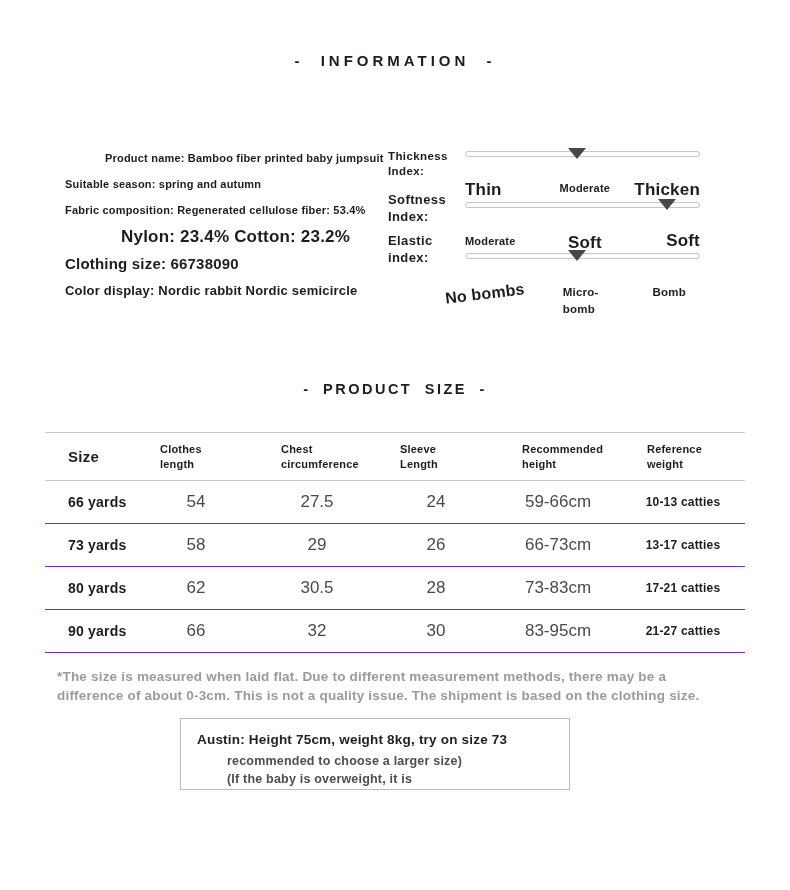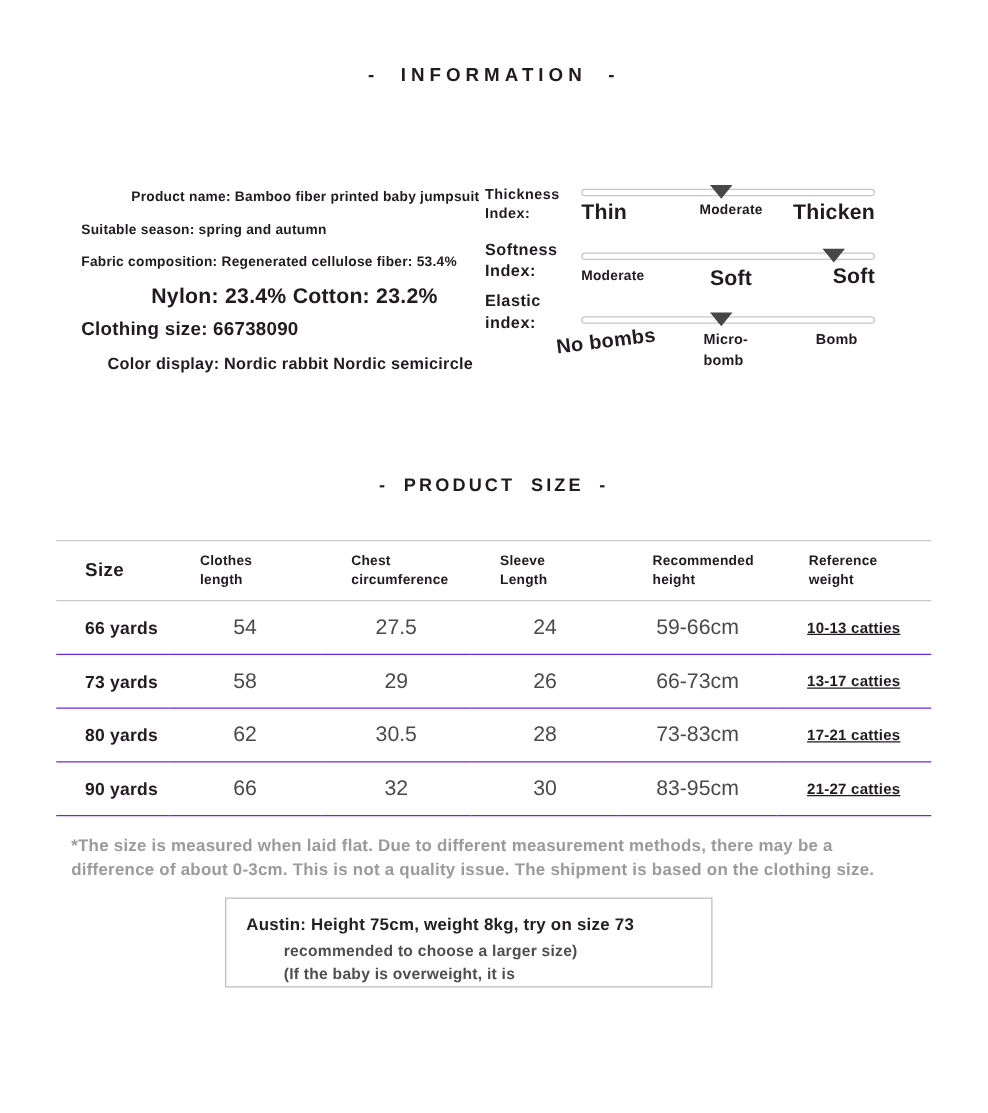--- a/index.html
+++ b/index.html
@@ -12,40 +12,40 @@
   .size-header { top:381px; font-size:14.5px; letter-spacing:2.5px; word-spacing:6px; }
 
   
   .info-left { position:absolute; left:65px; top:148px; width:330px; }
   .info-left p { position:absolute; left:0; font-weight:bold; white-space:nowrap; letter-spacing:0.2px; }
   .i-name    { top:4px;   font-size:11px;padding-left:40px; }
   .i-season  { top:30px;  font-size:11px; }
   .i-fabric  { top:56px;  font-size:11px; }
   .i-nylon   { top:79px;  font-size:17px; left:56px !important; letter-spacing:0.3px; }
   .i-size    { top:107px; font-size:15px; letter-spacing:0.3px; }
-  .i-color   { top:135px; font-size:13px; letter-spacing:0.5px;margin-left:21px; }
+  .i-color   { top:135px; font-size:13px; letter-spacing:0.5px; }
 
   
   .idx-row { position:absolute; left:388px; display:flex; }
   .idx-row-0 { top:146px; }
   .idx-row-1 { top:192px; }
   .idx-row-2 { top:232px; }
   .idx-label { width:77px; font-weight:bold; line-height:1.3; letter-spacing:0.4px; }
   .idx-row-0 .idx-label { font-size:11.5px; padding-top:3px; }
   .idx-row-1 .idx-label { font-size:13px; }
   .idx-row-2 .idx-label { font-size:13px; padding-top:1px; }
   .idx-slider { position:relative; width:235px; }
   .idx-row-0 .bar { margin-top:5px; }
   .idx-row-1 .bar { margin-top:10px; }
   .idx-row-2 .bar { margin-top:21px; }
   .bar { position:relative; height:6px; background:#fefefe; border:1px solid #c6c6c6; border-radius:3px; }
   .marker { position:absolute; top:-4px; width:0; height:0; transform:translateX(-50%);
             border-left:9px solid transparent; border-right:9px solid transparent;
             border-top:11px solid #474747; }
-  .opts { position:relative; height:36px; margin-top:3px; }
+  .opts { position:relative; height:36px; margin-top:23px; }
   .opt { position:absolute; font-weight:bold; white-space:nowrap; }
   .opt.lg { font-size:17px; letter-spacing:0.2px; }
   .opt.sm { font-size:11px; letter-spacing:0.2px; }
   .opt-left { left:0; top:0; }
   .opt-center { left:51%; transform:translateX(-50%); top:2px; text-align:center; }
   .opt-right { right:0; top:0; }
   .idx-row-2 .opt-left { left:-20px; top:3px; font-size:16px; transform:rotate(-7deg); }
   .idx-row-2 .opt-center { width:48px; white-space:normal; text-align:left; font-size:11.5px; line-height:1.45; transform:translateX(-46%); }
   .idx-row-2 .opt-right { right:14px; top:4px; font-size:11.5px; }
   .idx-row-1 .opt-left { font-size:11px; top:4px; }
@@ -53,21 +53,21 @@
   
   .size-table { position:absolute; left:45px; top:432px; width:700px; border-collapse:collapse; }
   .size-table th, .size-table td { border:none; }
   .size-table thead tr { border-top:1px solid #c9c9c9; border-bottom:1px solid #c9c9c9; }
   .size-table tbody tr { border-bottom:1px solid #6d28d9; }
   .size-table th { height:48px; vertical-align:middle; text-align:center; font-weight:bold; font-size:11px; color:#211a20; }
   .hwrap { display:inline-block; text-align:left; line-height:1.35; max-width:72px; letter-spacing:0.2px; }
   .h-size { text-align:left !important; padding-left:23px; font-size:15px !important; letter-spacing:0.3px; }
   .size-table td { height:43px; vertical-align:middle; text-align:center; font-size:17px; font-weight:normal; color:#4a4a4a; }
   .c-size { text-align:left !important; padding-left:23px; font-weight:bold !important; font-size:14px !important; color:#211a20 !important; letter-spacing:0.2px; }
-  .c-weight { font-weight:bold !important; font-size:12px !important; color:#211a20 !important; letter-spacing:0.2px;text-decoration:underline; }
+  .c-weight { font-weight:bold !important; font-size:12px !important; color:#211a20 !important; letter-spacing:0.2px; }
 
   
   .footnote { position:absolute; left:57px; top:667px; width:678px; font-size:13.5px; font-weight:bold; color:#9c9a9a; line-height:1.42; letter-spacing:0.2px; }
 
   
   .fit-box { position:absolute; left:180px; top:718px; width:390px; height:72px; border:1px solid #bcbcbc; background:#ffffff; padding:13px 14px 0 16px; }
   .fit-line1 { font-size:13.5px; font-weight:bold; color:#242024; letter-spacing:0.2px; white-space:nowrap; }
   .fit-sub { margin-left:30px; margin-top:5px; font-size:12.5px; font-weight:bold; color:#4e4e4e; line-height:1.45; letter-spacing:0.2px; }
 </style>
 </head>

